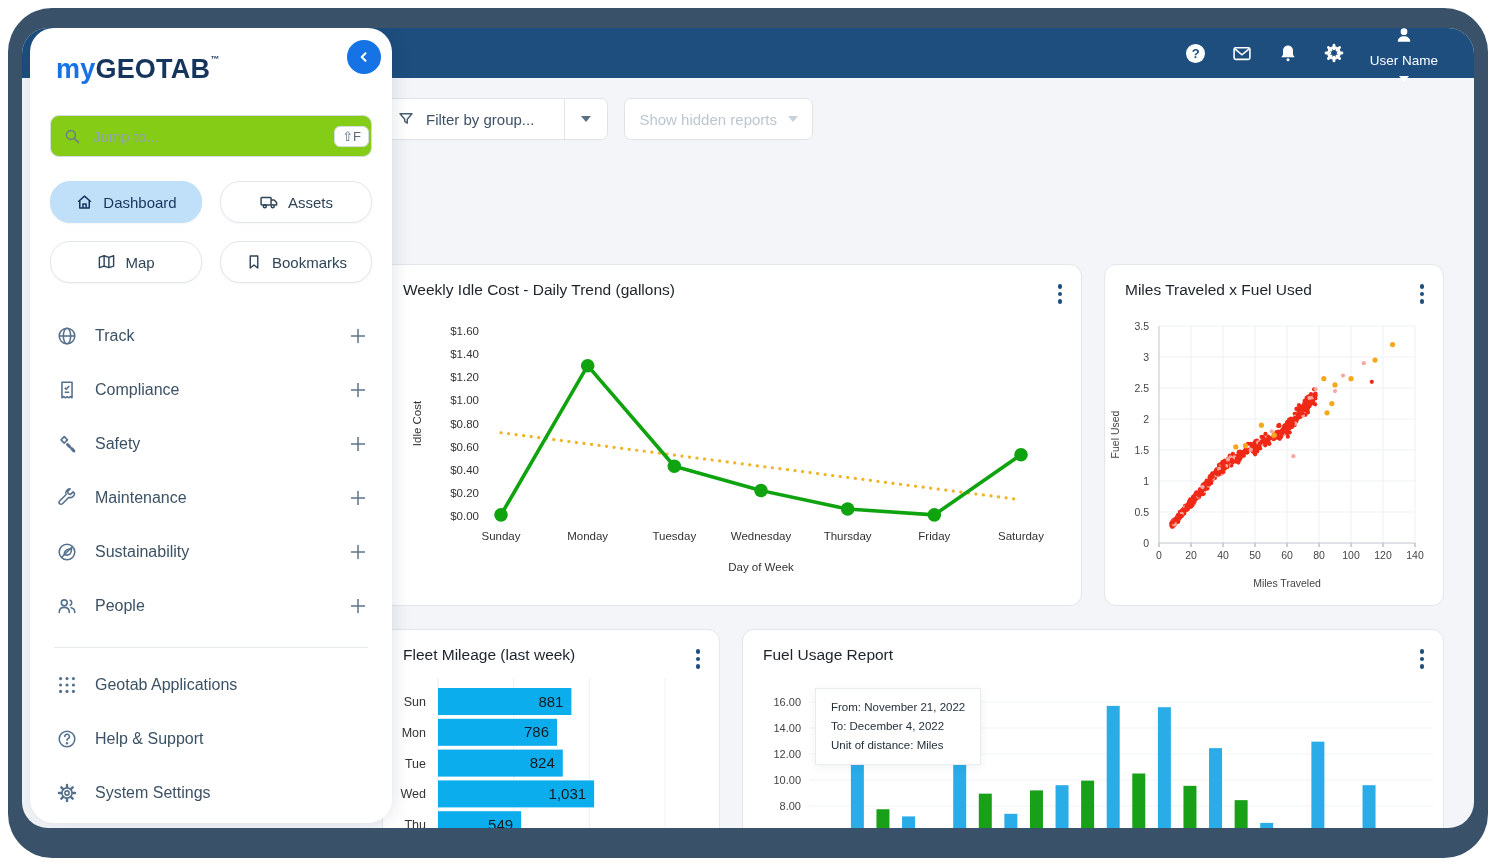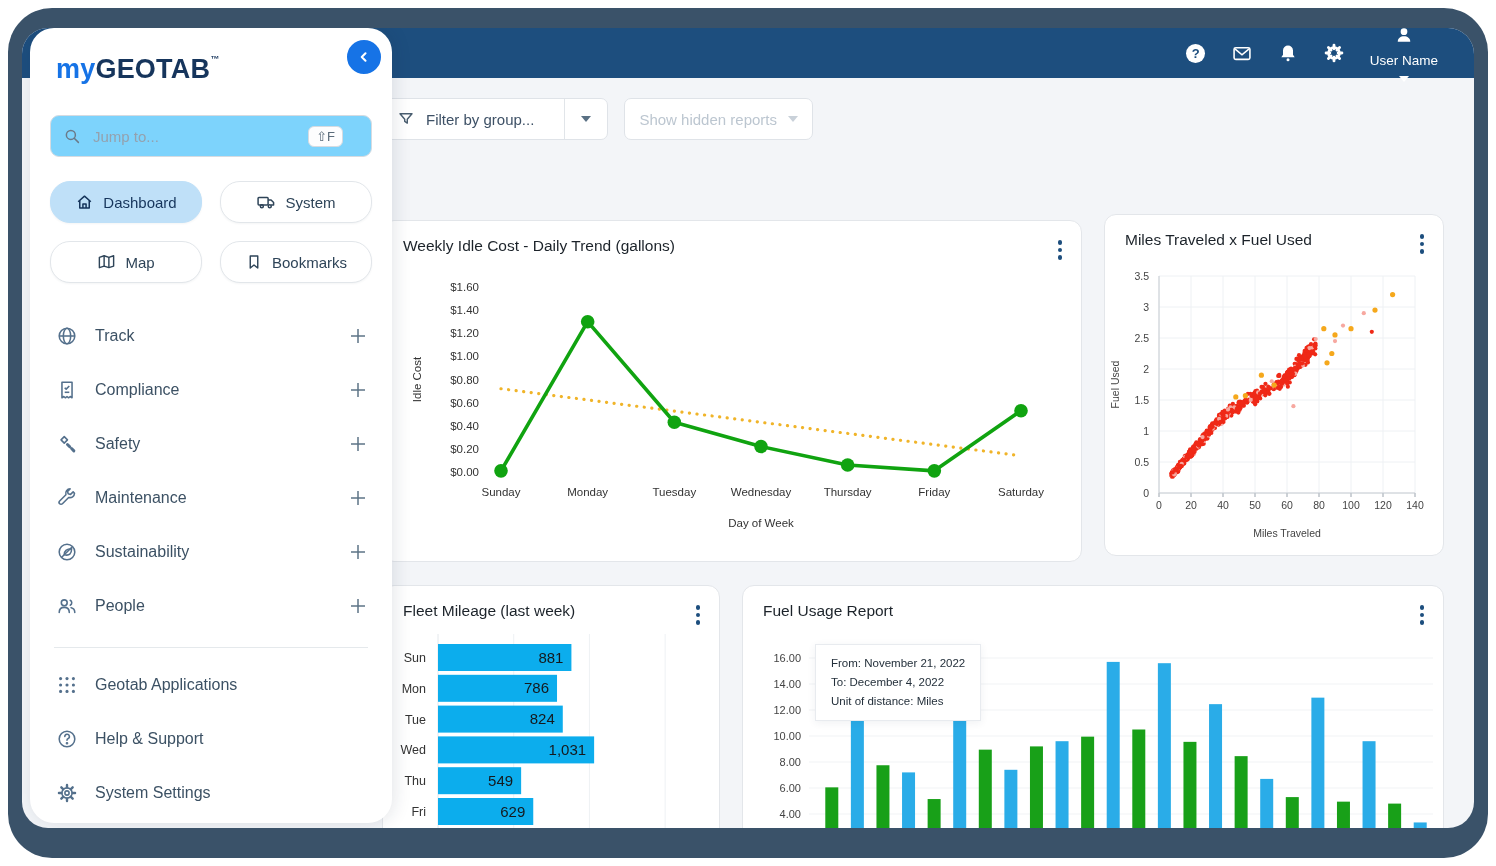--- a/index.html
+++ b/index.html
@@ -13,21 +13,21 @@
   .help-circ{width:19px;height:19px;border-radius:50%;background:#fff;color:#1d4e7e;font-size:13px;font-weight:700;display:flex;align-items:center;justify-content:center;}
   .user{display:flex;align-items:center;gap:8px;color:#fff;font-size:13.5px;cursor:pointer;flex-direction:column;}
   .caret-down{width:0;height:0;border-left:5px solid transparent;border-right:5px solid transparent;border-top:6px solid #fff;}
   
   .sidebar{position:absolute;left:8px;top:0;bottom:5px;width:362px;background:#fff;border-radius:24px;z-index:3;
            box-shadow:2px 0 18px rgba(25,45,65,.12);}
   .logo{margin:26px 0 0 26px;font-size:27px;font-weight:700;letter-spacing:.2px;}
   .logo .p1{color:#1673e6;}
   .logo .p2{color:#16355c;}
   .logo .tm{color:#16355c;font-size:9px;vertical-align:top;font-weight:700;}
-  .search{margin:30px 20px 0;height:40px;border:1.5px solid #d6dbe1;border-radius:9px;display:flex;align-items:center;padding:0 28px 0 12px;background:#7dd3fc;}
+  .search{margin:30px 20px 0;height:40px;border:1.5px solid #d6dbe1;border-radius:9px;display:flex;align-items:center;padding:0 2px 0 12px;background:#84cc16;}
   .search input{border:none;outline:none;flex:1;font-size:15px;color:#41566b;margin-left:10px;font-family:"Liberation Sans",sans-serif;background:transparent;}
   .search input::placeholder{color:#94a1ae;}
   .kbd{border:1px solid #d6dbe1;border-radius:6px;padding:2px 7px;font-size:13px;color:#5a6b7a;background:#fdfdfe;}
   .quick{display:grid;grid-template-columns:1fr 1fr;gap:18px;margin:24px 20px 0;}
   .pill{height:40px;border-radius:20px;border:1px solid #e2e6ea;background:#fff;display:flex;align-items:center;justify-content:center;gap:9px;
         font-size:15px;color:#2e4458;cursor:pointer;box-shadow:0 1px 2px rgba(30,50,70,.05);}
   .pill.active{background:#bfe0f8;border-color:#bfe0f8;color:#16355c;font-weight:500;}
   .menu{margin-top:26px;}
   .mi{height:54px;display:flex;align-items:center;padding:0 26px;cursor:pointer;color:#3c5164;}
   .mi .lbl{font-size:16px;margin-left:17px;flex:1;}
@@ -43,26 +43,26 @@
   .toolbar{position:absolute;left:360px;top:20px;display:flex;gap:16px;}
   .f-btn{height:40px;background:#fff;border:1px solid #dfe3e8;border-radius:7px;display:flex;cursor:pointer;}
   .f-main{display:flex;align-items:center;gap:11px;padding:0 30px 0 14px;font-size:15px;color:#3e5166;}
   .f-sep{width:1px;align-self:stretch;background:#e1e5e9;}
   .f-caret{width:42px;display:flex;align-items:center;justify-content:center;}
   .tri{width:0;height:0;border-left:5px solid transparent;border-right:5px solid transparent;border-top:6px solid #5a7184;}
   .f-btn.disabled{cursor:default;}
   .f-btn.disabled .f-main{color:#bcc6d0;padding-right:14px;}
   .f-btn.disabled .tri{border-top-color:#c9d1d9;}
   
-  .card{position:absolute;background:#fff;border:1px solid #e3e6ea;border-radius:12px;}
+  .card{position:absolute;background:#fff;border:1px solid #e3e6ea;border-radius:12px;margin-top:44px;}
   .card h3{margin:0;padding:16px 20px 6px;font-size:15.5px;font-weight:500;color:#1c232a;}
   .kebab{position:absolute;right:16px;top:16px;display:flex;flex-direction:column;gap:3px;padding:3px;cursor:pointer;}
   .kebab i{width:4.5px;height:4.5px;border-radius:50%;background:#1d4e7e;}
   #card-idle{left:360px;top:142px;width:698px;height:340px;}
-  #card-scatter{left:1082px;top:136px;width:338px;height:340px;}
+  #card-scatter{left:1082px;top:142px;width:338px;height:340px;}
   #card-fleet{left:360px;top:507px;width:336px;height:356px;}
   #card-fuel{left:720px;top:507px;width:700px;height:356px;}
   svg text{font-family:"Liberation Sans",sans-serif;}
   .tooltip{position:absolute;left:72px;top:58px;background:#fff;border:1px solid #e8ebef;border-radius:0;
            box-shadow:0 2px 8px rgba(40,60,80,.07);padding:9px 15px;font-size:11.5px;color:#24303b;line-height:1.65;}
 </style>
 </head>
 <body>
 
 <div class="frame">
@@ -1317,21 +1317,21 @@
             </svg>
         <span>Dashboard</span>
       </div>
       <div class="pill">
         <svg width="20" height="20" viewBox="0 0 24 24" fill="none" stroke="currentColor" stroke-width="1.8" stroke-linejoin="round">
           <rect x="2.5" y="6.5" width="12" height="9" rx="1"></rect>
               <path d="M14.5 9.5h3.6l3 3v3h-3"></path>
           <circle cx="7" cy="17" r="1.8"></circle>
               <circle cx="16.5" cy="17" r="1.8"></circle>
             </svg>
-        <span>System</span>
+        <span>Assets</span>
       </div>
       <div class="pill">
         <svg width="19" height="19" viewBox="0 0 24 24" fill="none" stroke="currentColor" stroke-width="1.8" stroke-linejoin="round">
           <path d="M3 5.5l6-2 6 2 6-2v13l-6 2-6-2-6 2z"></path>
               <path d="M9 3.5v13"></path>
               <path d="M15 5.5v13"></path>
             </svg>
         <span>Map</span>
       </div>
       <div class="pill">

